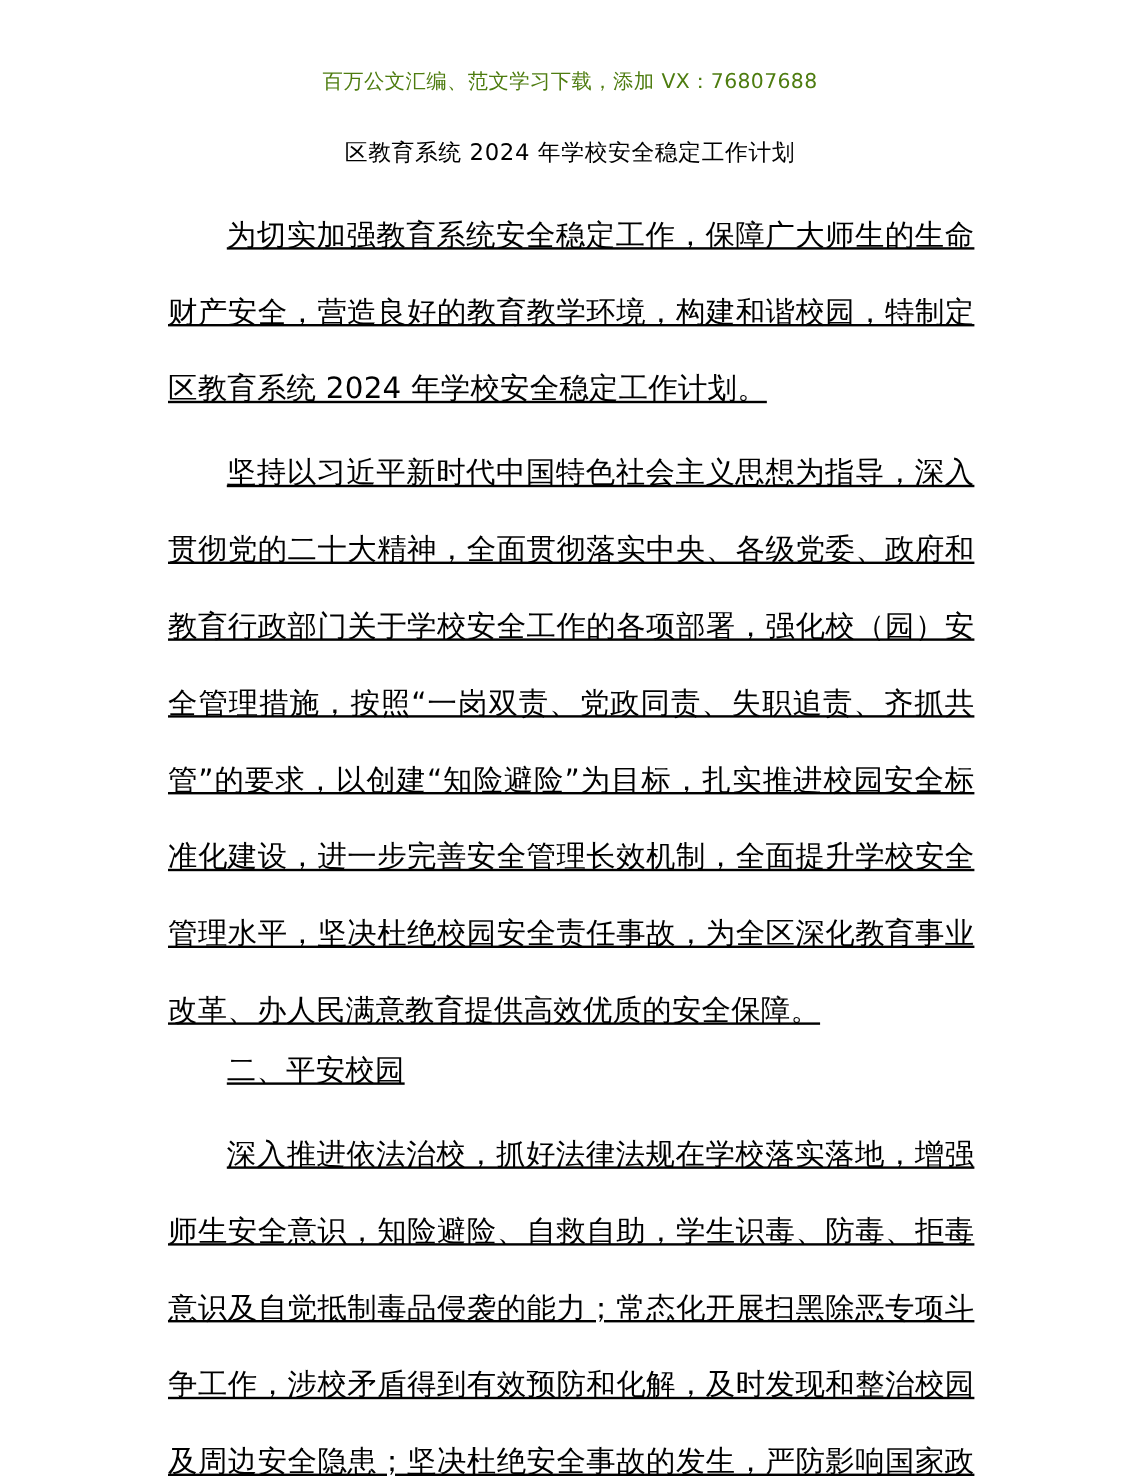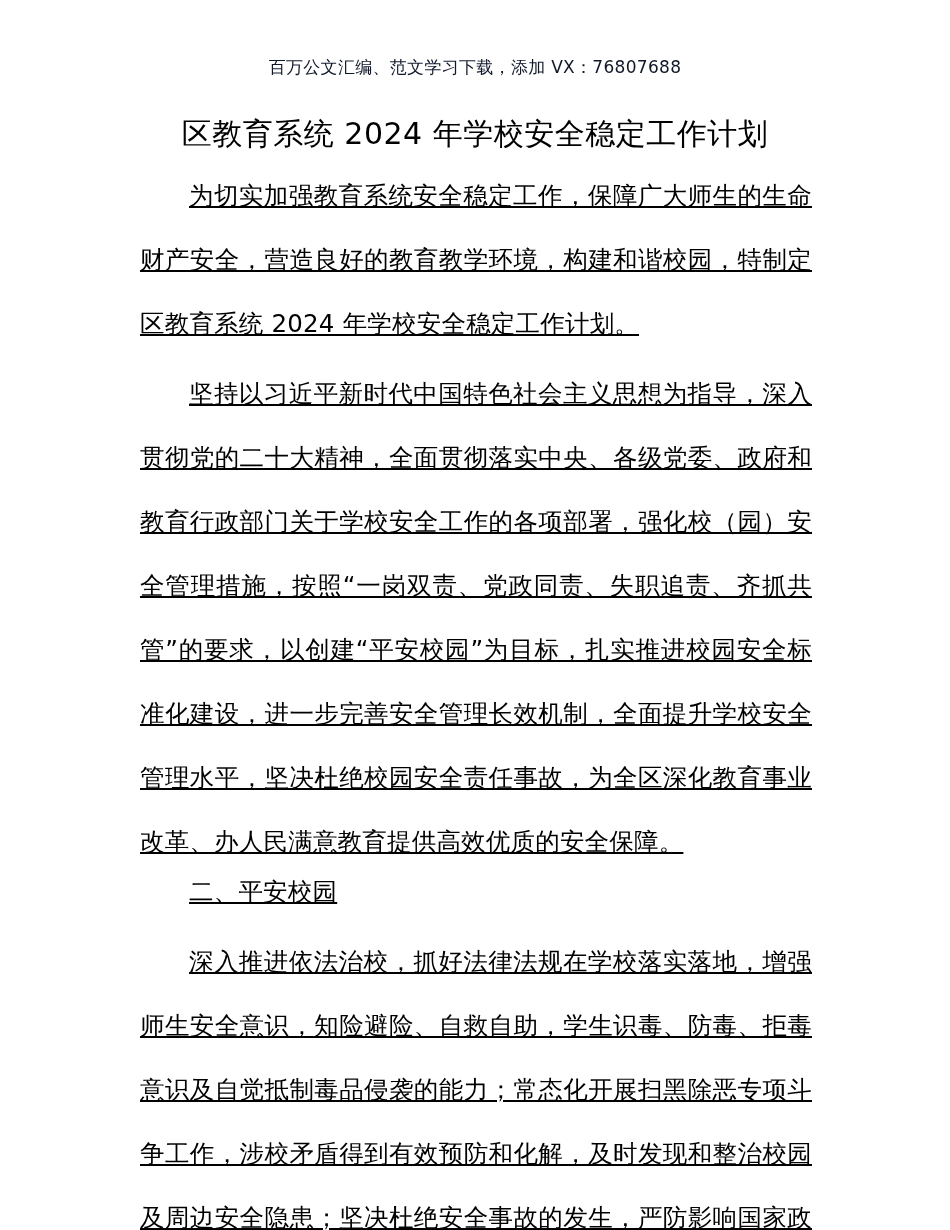--- a/index.html
+++ b/index.html
@@ -1,31 +1,31 @@
 <!DOCTYPE html>
 <html><head>
 <meta charset="utf-8">
 <style>
   html, body { margin:0; padding:0; background:#ffffff; }
   body { width:950px; height:1230px; position:relative; overflow:hidden;
          font-family: "DejaVu Sans", "Liberation Sans", sans-serif; color:#000; }
   .header { position:absolute; top:56px; left:0; width:950px; text-align:center;
-            color:#0f172a; font-size:17px; letter-spacing:0.3px; }
+            color:#4d7c0f; font-size:17px; letter-spacing:0.3px; }
   .title { position:absolute; top:114px; left:0; width:950px; text-align:center;
-           font-size:30px; letter-spacing:0.5px; }
+           font-size:19px; letter-spacing:0.5px; }
   .body-text { position:absolute; left:140px; width:672px; font-size:24.5px;
                line-height:64px; text-align:justify; letter-spacing:0.2px;text-decoration:underline; }
   .para { margin:0; text-indent:2em; }
   .section { margin:0; text-indent:2em; }
 </style>
 </head>
 <body>
 
 <div class="header">百万公文汇编、范文学习下载，添加 VX：76807688</div>
 
 <div class="title">区教育系统 2024 年学校安全稳定工作计划</div>
 
 <div class="body-text" style="top:164px;">
   <p class="para">为切实加强教育系统安全稳定工作，保障广大师生的生命财产安全，营造良好的教育教学环境，构建和谐校园，特制定区教育系统 2024 年学校安全稳定工作计划。</p>
-  <p class="para" style="margin-top:6px;">坚持以习近平新时代中国特色社会主义思想为指导，深入贯彻党的二十大精神，全面贯彻落实中央、各级党委、政府和教育行政部门关于学校安全工作的各项部署，强化校（园）安全管理措施，按照“一岗双责、党政同责、失职追责、齐抓共管”的要求，以创建“平安校园”为目标，扎实推进校园安全标准化建设，进一步完善安全管理长效机制，全面提升学校安全管理水平，坚决杜绝校园安全责任事故，为全区深化教育事业改革、办人民满意教育提供高效优质的安全保障。</p>
+  <p class="para" style="margin-top:6px;">坚持以习近平新时代中国特色社会主义思想为指导，深入贯彻党的二十大精神，全面贯彻落实中央、各级党委、政府和教育行政部门关于学校安全工作的各项部署，强化校（园）安全管理措施，按照“一岗双责、党政同责、失职追责、齐抓共管”的要求，以创建“知险避险”为目标，扎实推进校园安全标准化建设，进一步完善安全管理长效机制，全面提升学校安全管理水平，坚决杜绝校园安全责任事故，为全区深化教育事业改革、办人民满意教育提供高效优质的安全保障。</p>
   <p class="section" style="margin-top:-14px;">二、平安校园</p>
   <p class="para" style="margin-top:6px;">深入推进依法治校，抓好法律法规在学校落实落地，增强师生安全意识，知险避险、自救自助，学生识毒、防毒、拒毒意识及自觉抵制毒品侵袭的能力；常态化开展扫黑除恶专项斗争工作，涉校矛盾得到有效预防和化解，及时发现和整治校园及周边安全隐患；坚决杜绝安全事故的发生，严防影响国家政治安全和社会稳定、造成重大影响的群体性事件以及舆情、校园暴力恐怖等事件发生，确保全区教育系统安全稳定。</p>
 </div>
 
 </body></html>

